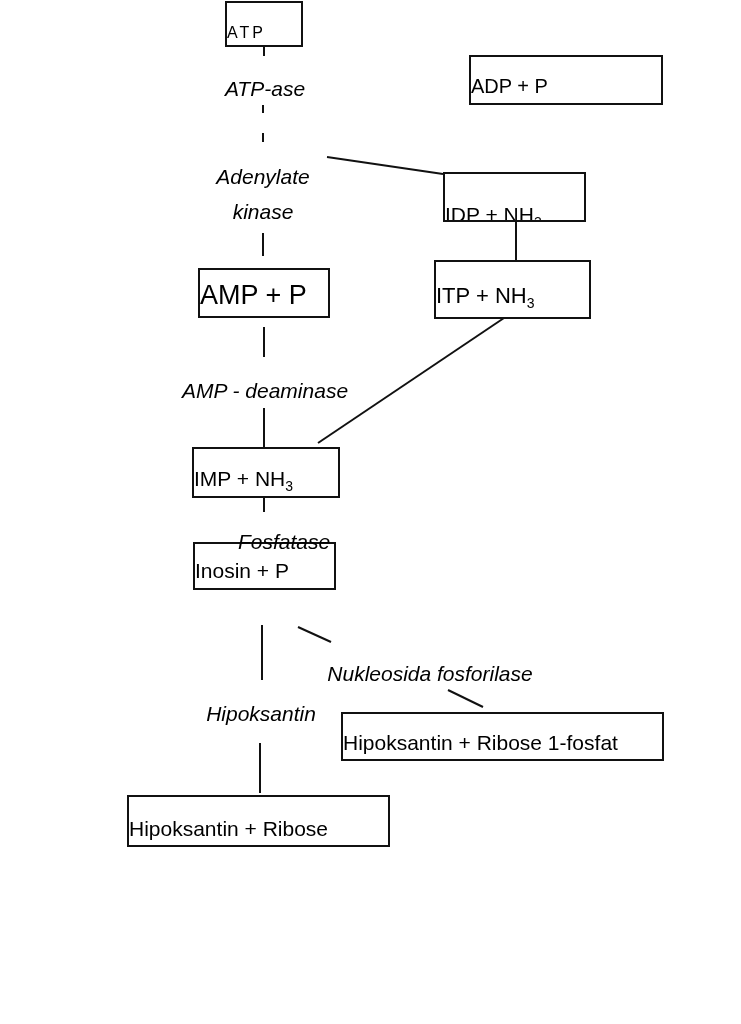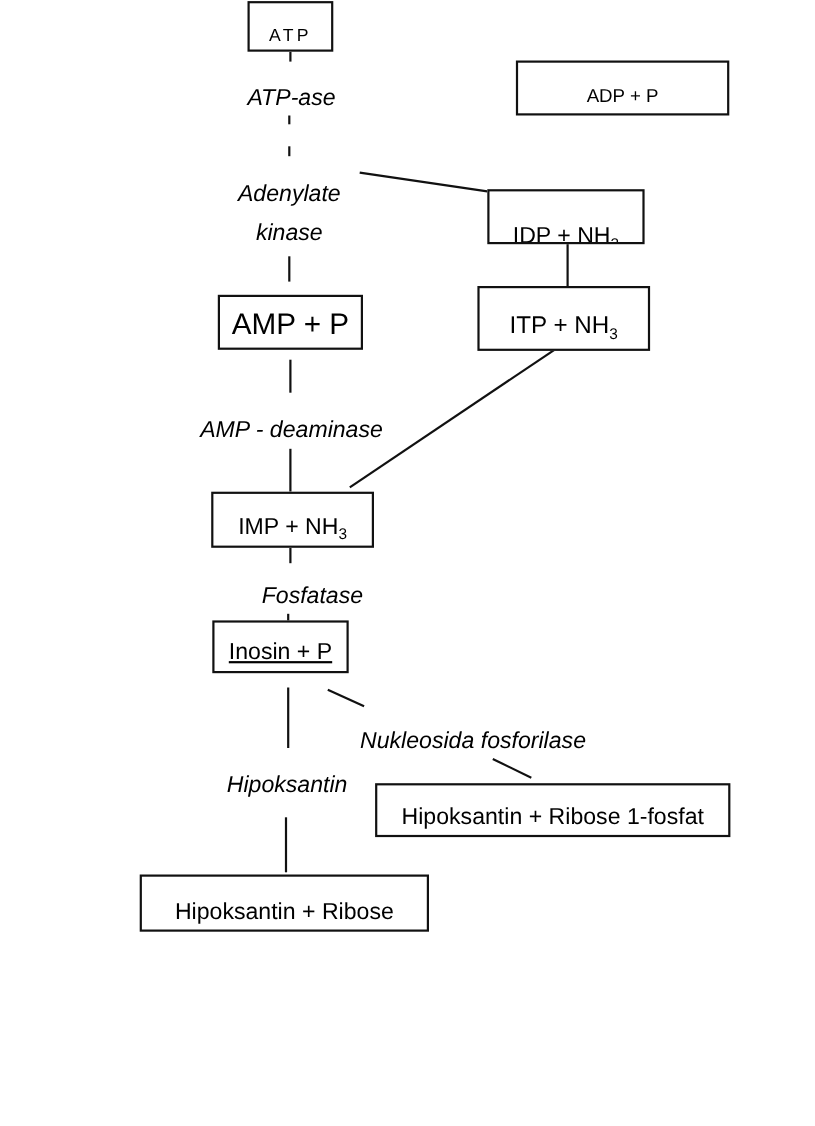--- a/index.html
+++ b/index.html
@@ -10,37 +10,36 @@
     font-family:"Liberation Sans",sans-serif;
     color:#000;
     overflow:hidden;
   }
   svg.wires{position:absolute;left:0;top:0;width:741px;height:1024px;}
   .box{
     position:absolute;
     border:2px solid #111;
     background:#fff;
     display:flex;
-    justify-content:center;
     align-items:flex-end;
     box-sizing:border-box;
     overflow:hidden;
     font-size:21px;
     padding-bottom:5px;
     white-space:nowrap;
   }
   .box sub{font-size:14px;line-height:0;}
   .b-atp{left:225px;top:1px;width:78px;height:46px;font-size:16px;letter-spacing:3px;padding-bottom:3px;}
-  .b-adp{left:469px;top:55px;width:194px;height:50px;font-size:17px;}
+  .b-adp{left:469px;top:55px;width:194px;height:50px;font-size:20px;}
   .b-idp{left:443px;top:172px;width:143px;height:50px;padding-bottom:0;}
   .b-idp .btxt{margin-bottom:-7px;}
   .b-itp{left:434px;top:260px;width:157px;height:59px;font-size:22px;padding-bottom:8px;}
   .b-amp{left:198px;top:268px;width:132px;height:50px;font-size:27px;}
   .b-imp{left:192px;top:447px;width:148px;height:51px;}
-  .b-inosin{left:193px;top:564px;width:124px;height:48px;text-decoration:underline;}
+  .b-inosin{left:193px;top:542px;width:143px;height:48px;}
   .b-hipo1{left:341px;top:712px;width:323px;height:49px;padding-bottom:4px;}
   .b-hipo2{left:127px;top:795px;width:263px;height:52px;padding-bottom:4px;}
   .lbl{
     position:absolute;
     width:300px;
     text-align:center;
     font-style:italic;
     font-size:21px;
     white-space:nowrap;
   }

